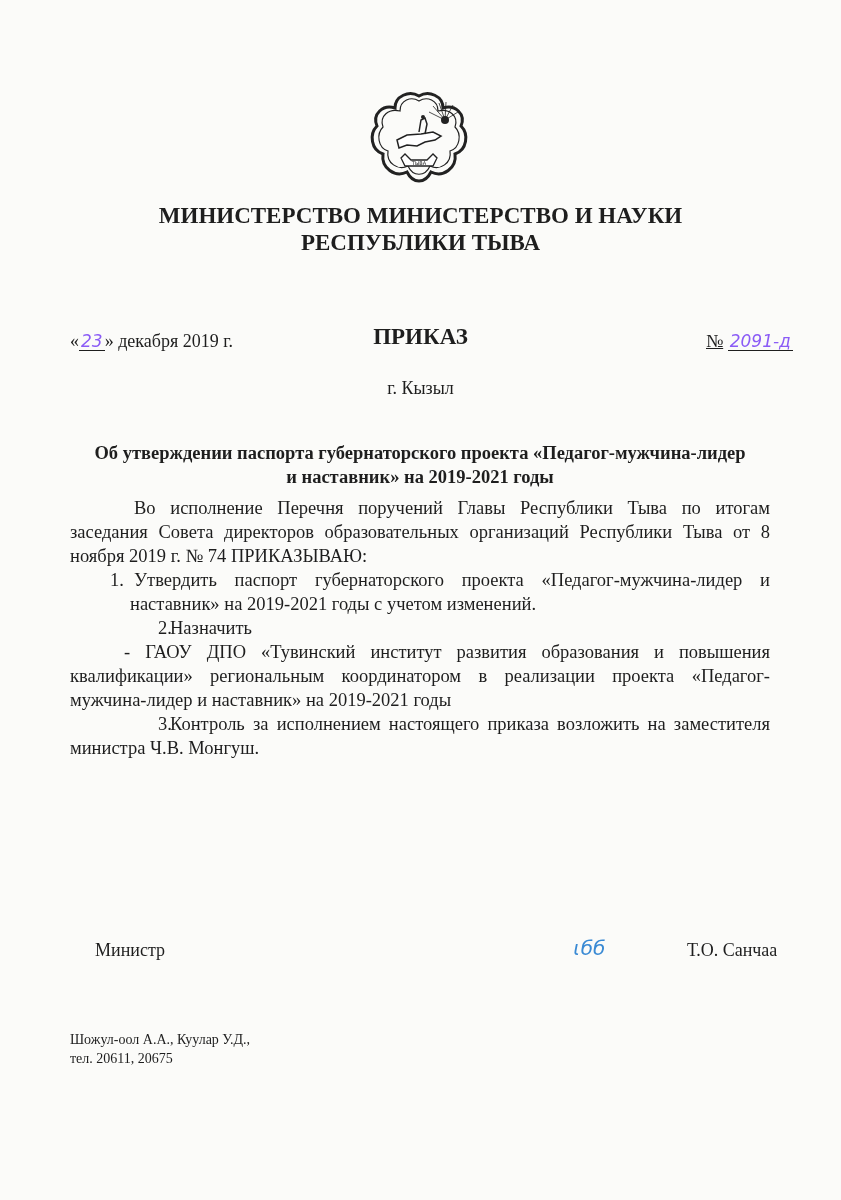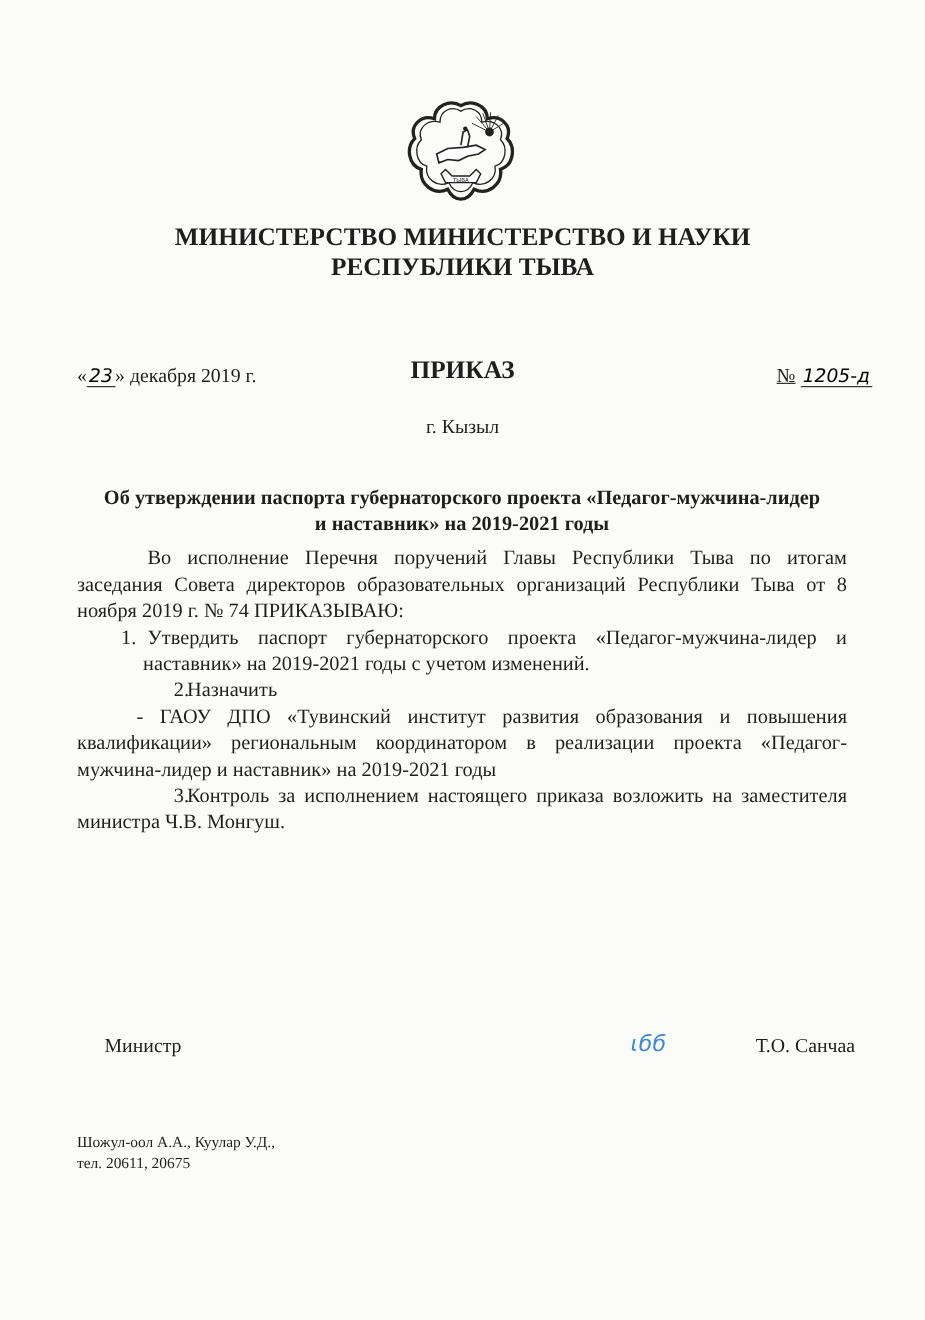--- a/index.html
+++ b/index.html
@@ -18,21 +18,21 @@
     text-align: center; font-weight: bold; font-size: 23px; line-height: 27px;
   }
   .order-title {
     left: 0; width: 841px; top: 282px;
     text-align: center; font-weight: bold; font-size: 23px; margin-top: 42px;
   }
   .date-line { left: 70px; top: 331px; font-size: 18px; }
   .number-line { left: 706px; top: 331px; font-size: 18px; }
   .handwritten {
     font-family: "DejaVu Sans", sans-serif;
-    font-style: italic; color: #000000; font-size: 17px;
+    font-style: italic; color: #8b5cf6; font-size: 17px;
     display: inline-block; border-bottom: 1px solid #1e1e1e;
     padding: 0 2px; line-height: 18px;
   }
   .city { left: 0; width: 841px; top: 378px; text-align: center; font-size: 18px; }
   .subject {
     left: 70px; width: 700px; top: 441px;
     text-align: center; font-weight: bold; font-size: 18.5px; line-height: 24px;
   }
   .body-text {
     left: 70px; width: 700px; top: 496px;
@@ -85,21 +85,21 @@
 </div>
 
 <div class="abs order-title">ПРИКАЗ</div>
 
 <div class="abs date-line">
   <span>«</span><span class="handwritten">23</span><span>» декабря 2019 г.</span>
 </div>
 
 <div class="abs number-line">
   <span style="text-decoration: underline;">№</span>
-  <span class="handwritten">1205-д</span>
+  <span class="handwritten">2091-д</span>
 </div>
 
 <div class="abs city">г. Кызыл</div>
 
 <div class="abs subject">
   <div>Об утверждении паспорта губернаторского проекта «Педагог-мужчина-лидер</div>
   <div>и наставник» на 2019-2021 годы</div>
 </div>
 
 <div class="abs body-text">

